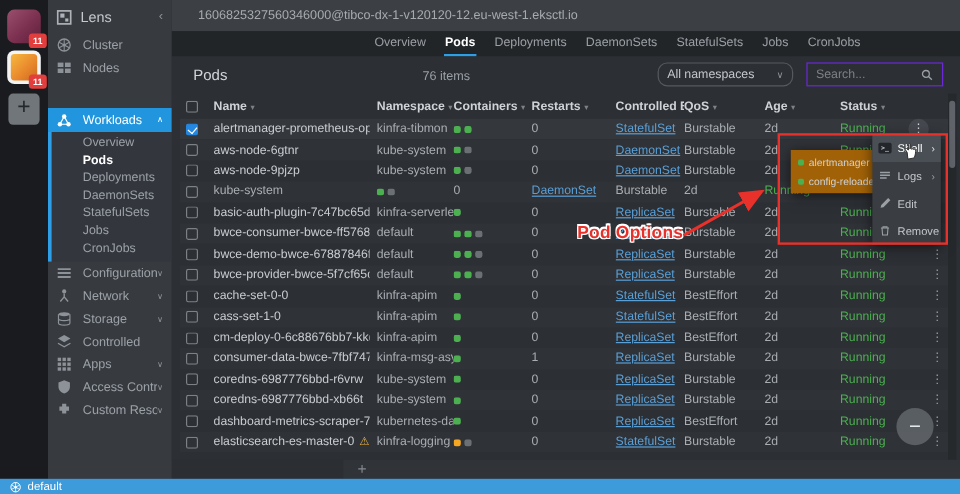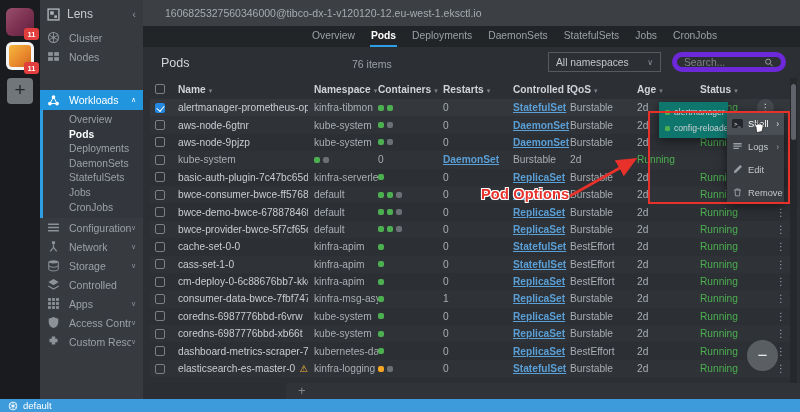--- a/index.html
+++ b/index.html
@@ -46,24 +46,24 @@
     display:flex; align-items:stretch; padding-left:168px; }
   .tab { font-size:10.3px; color:#9aa0a6; display:flex; align-items:center; padding:0 1px;
     margin-right:14px; border-bottom:2px solid transparent; }
   .tab.active { color:#fff; font-weight:bold; border-bottom-color:#2e9fe6; }
 
   .panel { position:absolute; left:0; top:47px; right:0; height:336px; background:#2c2f34; }
   .toolbar { position:absolute; left:0; top:0; right:0; height:31px; }
   .pt { position:absolute; left:18px; top:9px; font-size:12.5px; color:#d2d5d9; }
   .pcount { position:absolute; left:209px; top:11px; font-size:10.5px; color:#9aa0a6; }
   .nsfilter { position:absolute; left:405px; top:5px; width:113px; height:20px; border:1px solid #565a5f;
-    border-radius:0; display:flex; align-items:center; padding:0 7px; color:#c3c7cb; font-size:10.3px; }
+    border-radius:8px; display:flex; align-items:center; padding:0 7px; color:#c3c7cb; font-size:10.3px; }
   .nsfilter .chev { margin-left:auto; color:#8d9298; font-size:8px; }
-  .searchbox { position:absolute; left:529px; top:5px; width:114px; height:20px; border:5px solid #6d28d9;
-    border-radius:10px; display:flex; align-items:center; padding:0 7px; }
+  .searchbox { position:absolute; left:529px; top:5px; width:114px; height:20px; border:1px solid #6d28d9;
+    border-radius:0; display:flex; align-items:center; padding:0 7px; }
   .searchbox input { flex:1; background:transparent; border:none; outline:none; color:#c3c7cb;
     font-size:10.3px; width:80px; font-family:inherit; }
   .searchbox input::placeholder { color:#7d8287; }
   .searchbox .sic { width:11px; height:11px; color:#9aa0a6; }
 
   
   .thead,.trow { display:grid; grid-template-columns:28px 136px 64px 65px 70px 57px 67px 63px 70px 22px;
     align-items:center; margin-left:7px; }
   .thead { position:absolute; top:33px; left:0; height:18px; font-size:10.2px; font-weight:bold; color:#cfd3d7; }
   .thead .sort { font-size:7px; color:#7d8287; margin-left:3px; font-weight:normal; }
@@ -76,41 +76,41 @@
   .checkbox.checked::after { content:""; position:absolute; left:2px; top:0.5px; width:3.5px; height:6px;
     border:solid #fff; border-width:0 1.5px 1.5px 0; transform:rotate(40deg); }
   .cell { white-space:nowrap; overflow:hidden; }
   .cell.name { display:flex; align-items:center; padding-right:6px; }
   .cell.name .nm { flex:1; overflow:hidden; white-space:nowrap; }
   .warn-ic { color:#f0b43c; font-size:9.5px; margin-left:2px; }
   .cell.ns,.cell.rst,.cell.qos,.cell.age { color:#a9aeb3; }
   .dots { display:flex; gap:3px; align-items:center; }
   .dot { width:6px; height:6px; border-radius:2px; }
   .dot.ok { background:#4caf50; } .dot.off { background:#6b7075; } .dot.warn { background:#f5a623; }
-  .cell.ctl a { color:#5a9fd6; text-decoration:underline; font-size:10.2px;font-weight:bold; }
+  .cell.ctl a { color:#5a9fd6; text-decoration:underline; font-size:10.2px; }
   .cell.st { color:#4caf50; }
   .kebab { color:#9aa0a6; font-size:10px; text-align:center; letter-spacing:0; }
   .kebab-circle { position:absolute; width:17px; height:17px; border-radius:50%; background:#45494f;
     display:flex; align-items:center; justify-content:center; color:#d6d9dc; font-size:10px;
     left:757px; top:99px; z-index:6; }
 
   
   .scroll-track { position:absolute; left:790px; top:78px; width:7px; height:305px; background:#26292c; z-index:3; }
   .scroll-thumb { position:absolute; left:791px; top:84px; width:5px; height:56px; background:#60646a;
     border-radius:3px; z-index:4; }
 
   
   .plusbar { position:absolute; left:143px; top:383px; right:0; height:16px; background:#303439; }
   .plusbar .plus { position:absolute; left:12px; top:0; color:#85898d; font-size:13px; line-height:15px; }
   .statusbar { position:absolute; left:0; top:399px; width:800px; height:13px; background:#3e9bdb; z-index:20;
     display:flex; align-items:center; padding-left:8px; color:#fff; font-size:9.5px; }
   .statusbar .whl { width:10px; height:10px; margin-right:5px; color:#fff; }
 
   
-  .ctx-containers { position:absolute; left:659px; top:102px; width:69px; background:#0f766e; z-index:10;
+  .ctx-containers { position:absolute; left:659px; top:125px; width:69px; background:#a16207; z-index:10;
     box-shadow:0 2px 10px rgba(0,0,0,.55); padding:2px 0; }
   .ctx-containers .citem { height:16px; display:flex; align-items:center; padding:0 6px;
     color:#ced2d6; font-size:8.6px; white-space:nowrap; }
   .ctx-containers .cdot { width:5px; height:5px; border-radius:1.5px; background:#4caf50; margin-right:4px; flex:0 0 5px; }
   .ctx-actions { position:absolute; left:727px; top:112px; width:57px; background:#3a3e43; z-index:11;
     box-shadow:0 2px 10px rgba(0,0,0,.55); }
   .ctx-actions .aitem { height:23px; display:flex; align-items:center; padding:0 5px;
     color:#c3c7cb; font-size:9.3px; }
   .ctx-actions .aitem.hl { background:#4a4f55; color:#fff; }
   .ctx-actions .aic { width:11px; height:11px; margin-right:5px; color:#9aa0a6; flex:0 0 11px;

